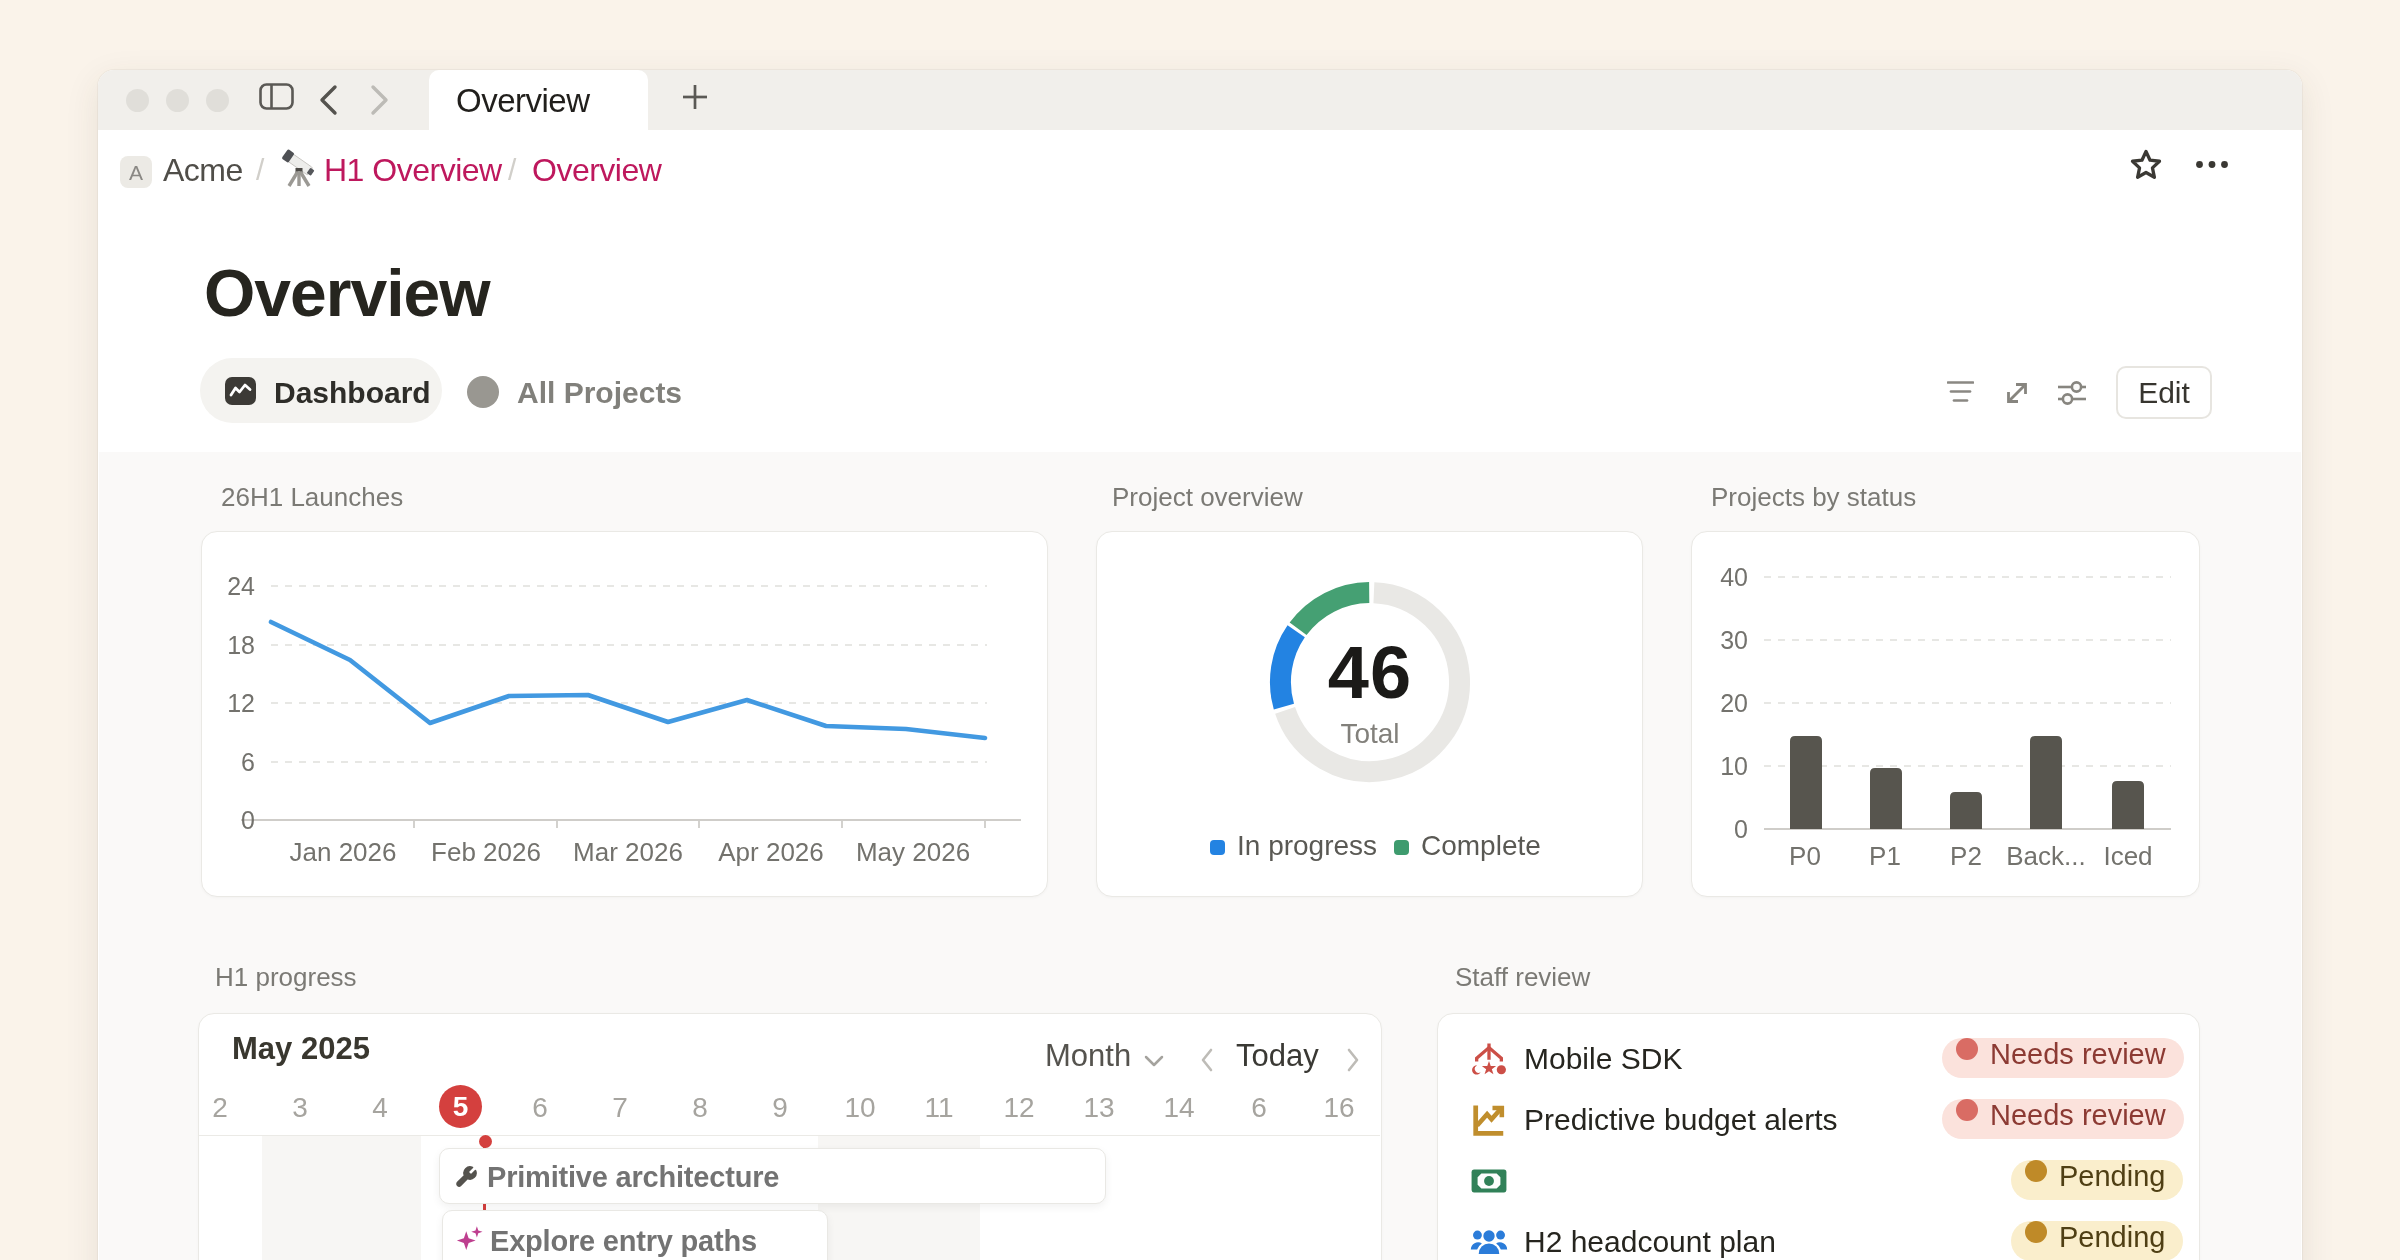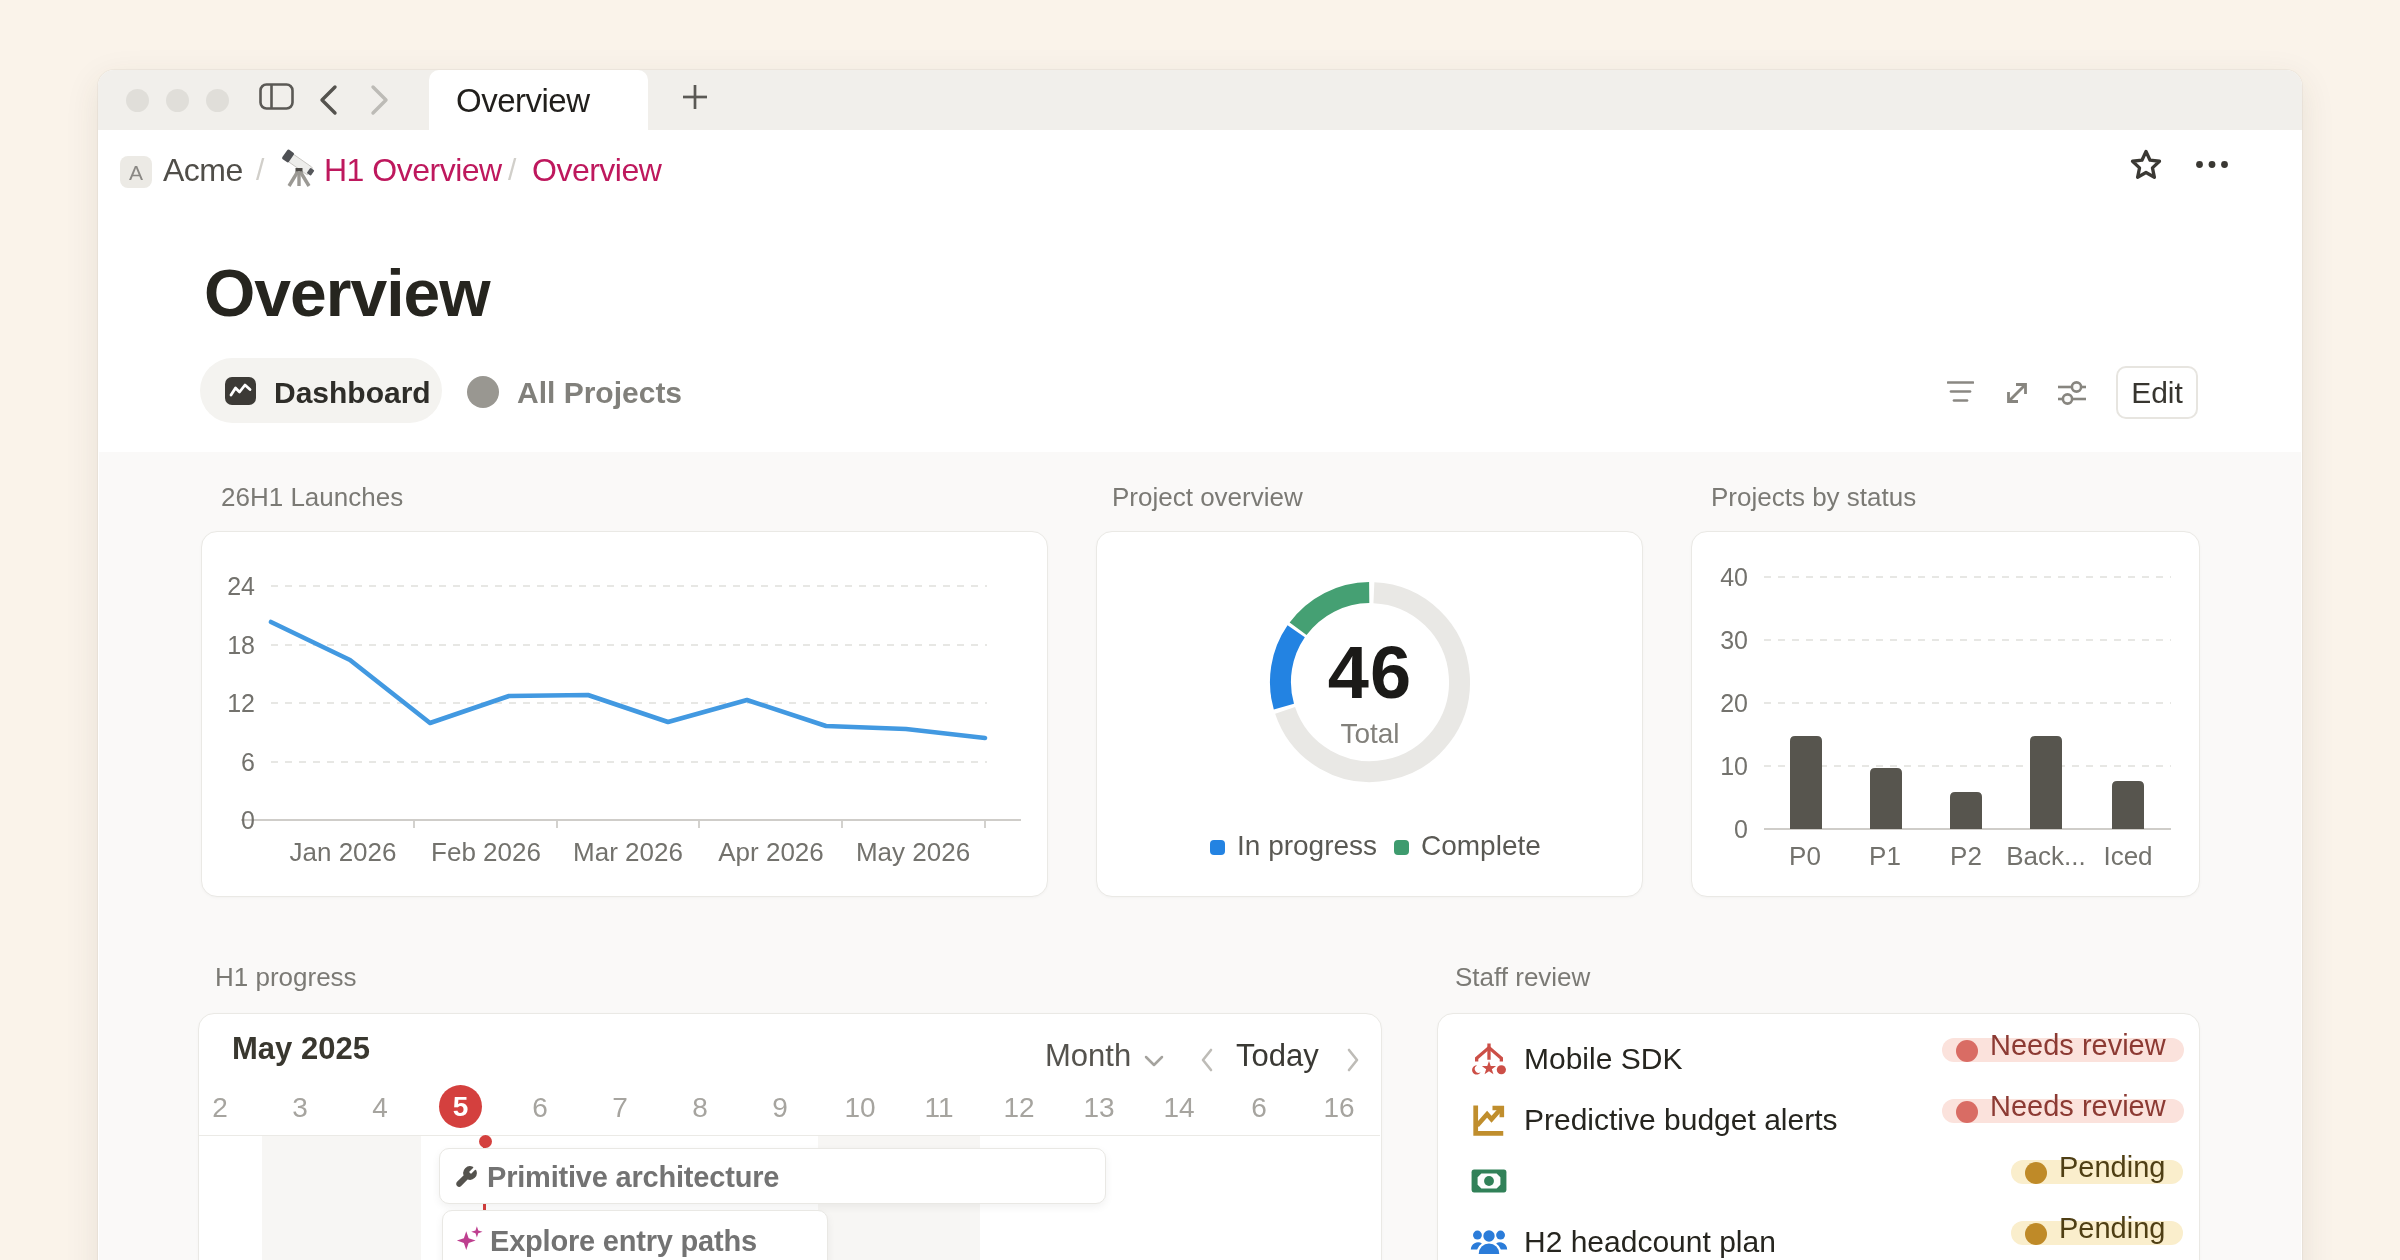--- a/index.html
+++ b/index.html
@@ -13,29 +13,29 @@
 .crumb { top:152px; font-size:32px; letter-spacing:-0.5px; color:#be185d; }
 .crumb.gray { color:#504E49; }
 .sep { top:153px; font-size:30px; color:#D1CFCA; }
 .avatar { left:120px; top:156px; width:32px; height:32px; border-radius:8px; background:#ECEAE5; color:#8A8884; font-size:21px; text-align:center; line-height:33px; }
 .h1title { left:204px; top:255px; font-size:66px; font-weight:700; color:#26251F; letter-spacing:-1px; }
 .pill-tab { left:200px; top:358px; width:242px; height:65px; border-radius:33px; background:#F4F3F0; }
 .pt-icon { left:225px; top:377px; width:31px; height:28px; border-radius:7px; background:#3C3A36; }
 .pt-text { left:274px; top:376px; font-size:30px; font-weight:700; color:#2E2D29; }
 .ap-circle { left:467px; top:376px; width:32px; height:32px; border-radius:50%; background:#999791; }
 .ap-text { left:517px; top:376px; font-size:30px; font-weight:700; color:#81807B; }
-.editbtn { left:2116px; top:366px; width:82px; height:53px; border-radius:10px; border:2px solid #E7E5E0; background:#fff; font-size:30px; font-weight:500; color:#37352F; text-align:center; line-height:50px; }
+.editbtn { left:2116px; top:366px; width:96px; height:53px; border-radius:10px; border:2px solid #E7E5E0; background:#fff; font-size:30px; font-weight:500; color:#37352F; text-align:center; line-height:50px; }
 .section { left:99px; top:452px; width:2202px; height:808px; background:#FAF9F8; }
 .ctitle { font-size:26px; color:#7B7A75; }
 .card { background:#fff; border:1.5px solid #EAE9E5; border-radius:16px; box-shadow:0 1px 3px rgba(0,0,0,0.03); }
 .ev { background:#fff; border:1.5px solid #E9E8E4; border-radius:10px; box-shadow:0 3px 8px rgba(0,0,0,0.06); }
 .ev-text { font-size:29px; font-weight:700; color:#737373; letter-spacing:-0.2px; }
 .days { top:78px; width:80px; text-align:center; font-size:28px; color:#A6A49F; }
 .srow-text { font-size:30px; font-weight:500; color:#26251F; }
-.spill { height:24px; border-radius:20px; display:flex; align-items:flex-end; }
+.spill { height:40px; border-radius:20px; display:flex; align-items:flex-start; }
 .spill .dot2 { width:22px; height:22px; border-radius:50%; margin-left:14px; }
 .spill .ptx { font-size:29px; margin-left:12px; margin-right:18px; }
 .pink { background:#FBE2DC; }
 .pink .dot2 { background:#D96C64; }
 .pink .ptx { color:#8C3A33; }
 .yellow { background:#FAEECC; }
 .yellow .dot2 { background:#BF8A28; }
 .yellow .ptx { color:#4F3F14; }
 </style>
 </head>

